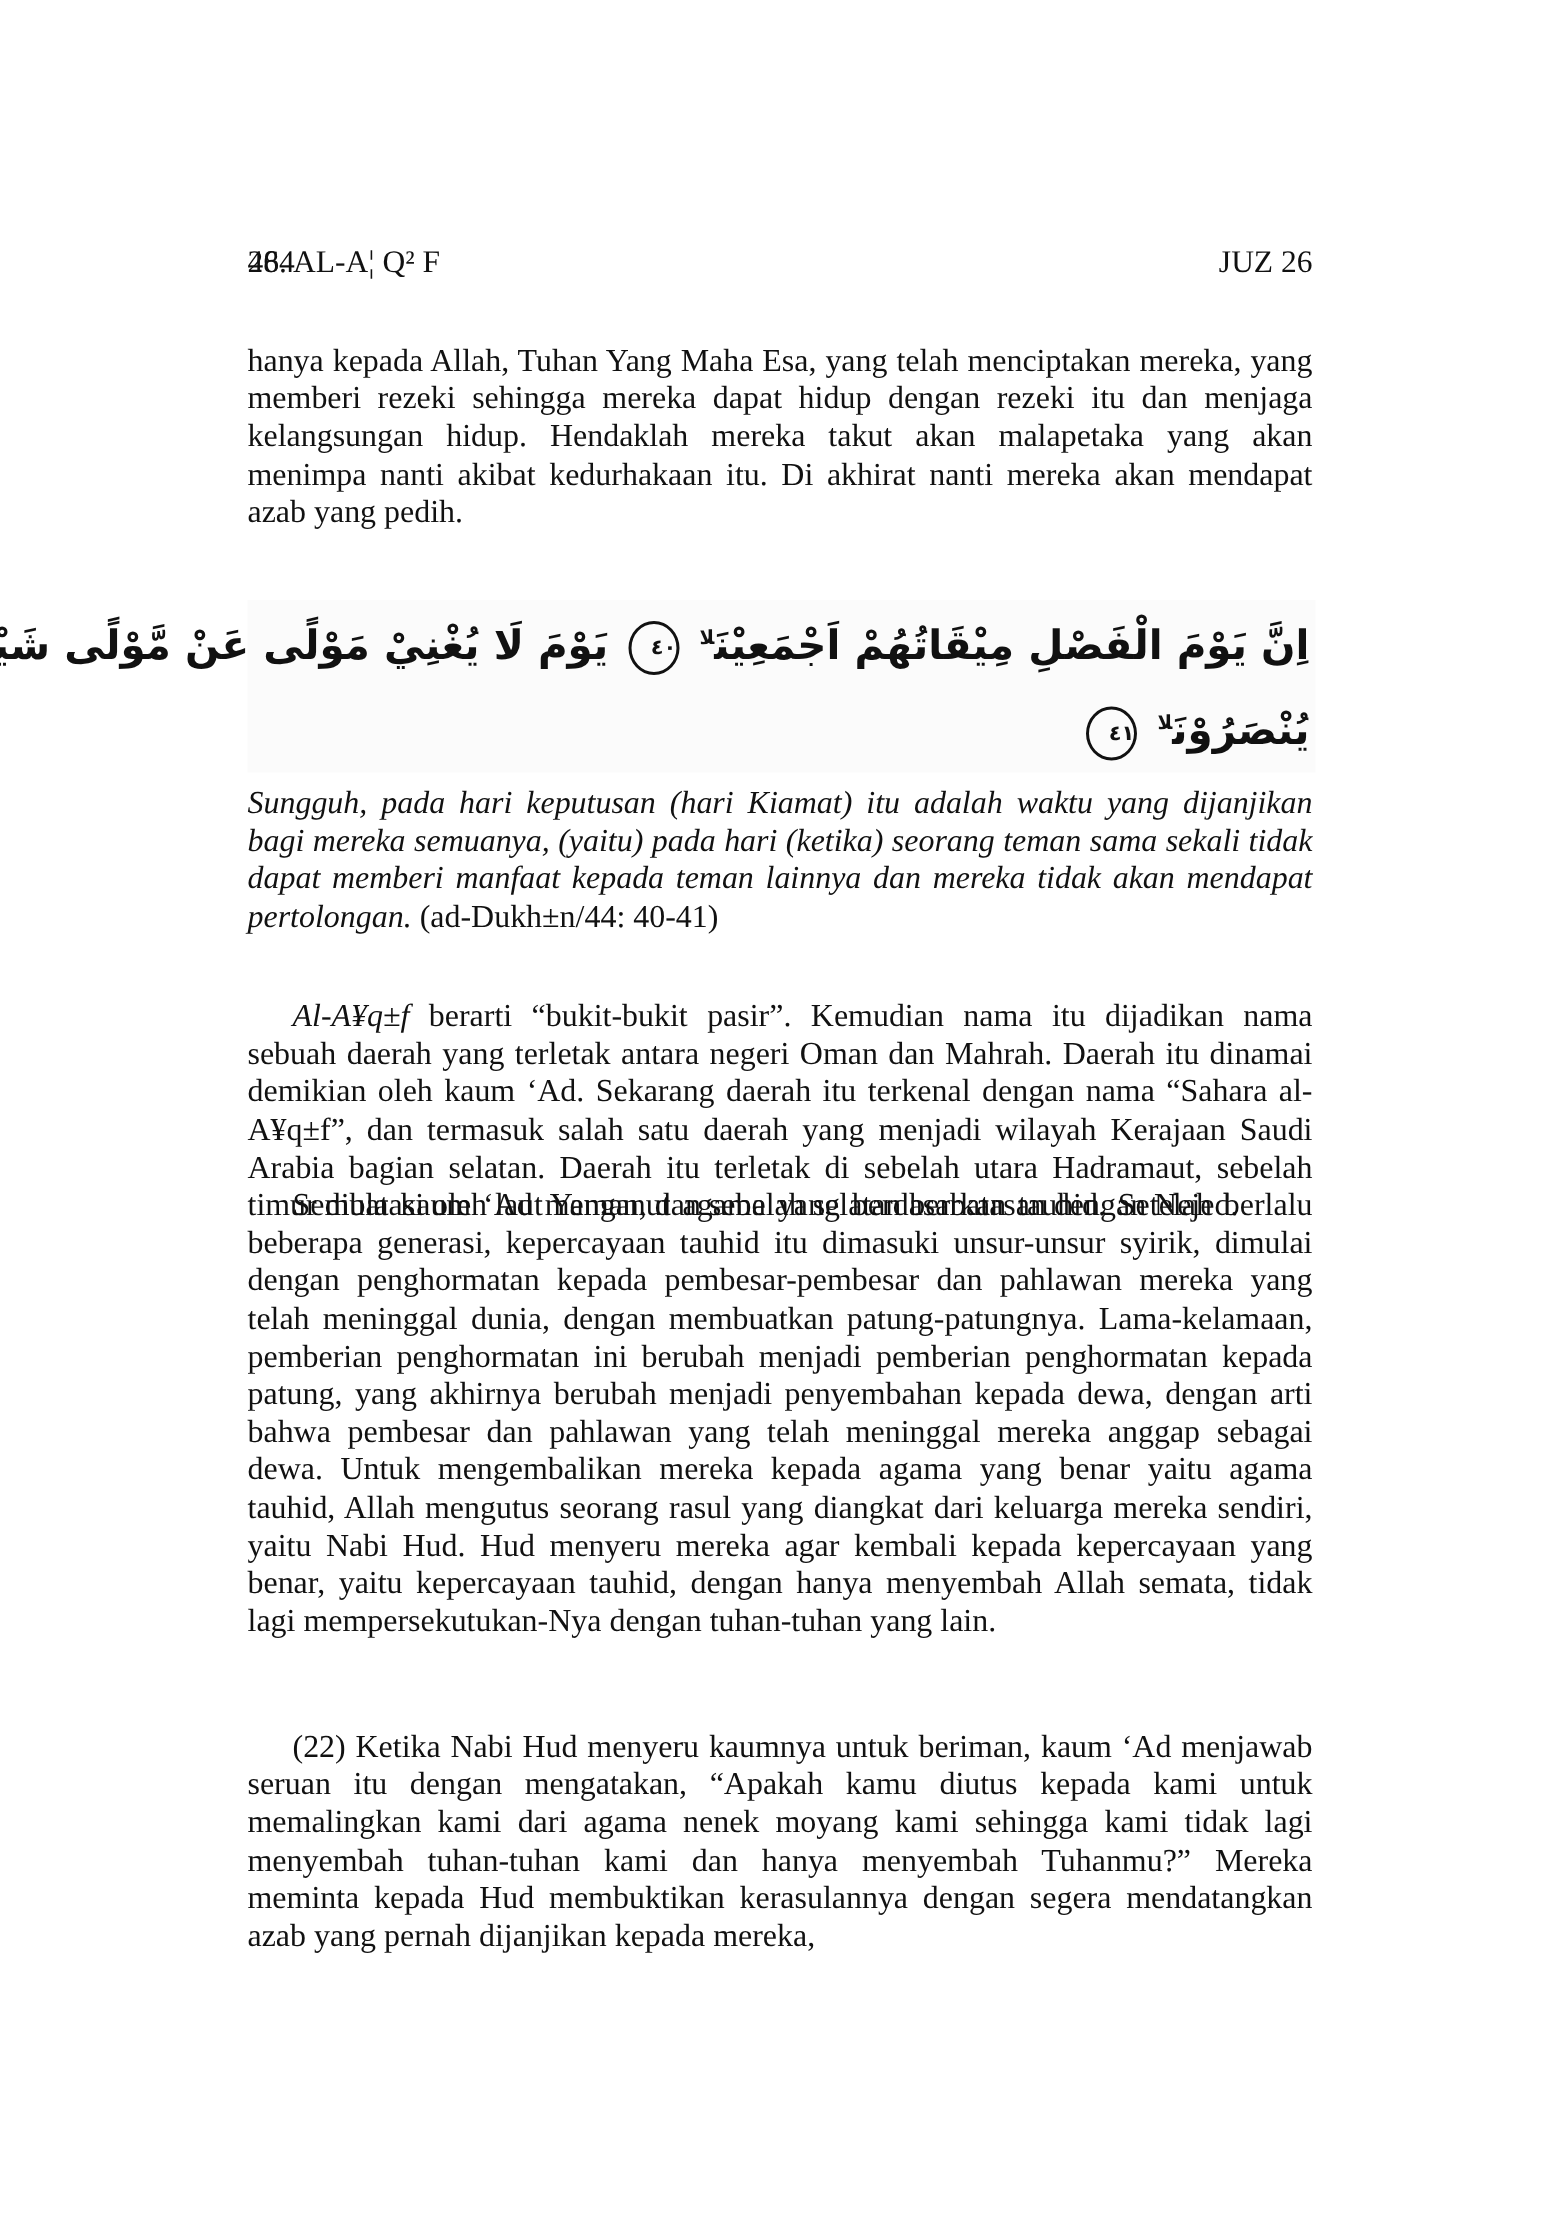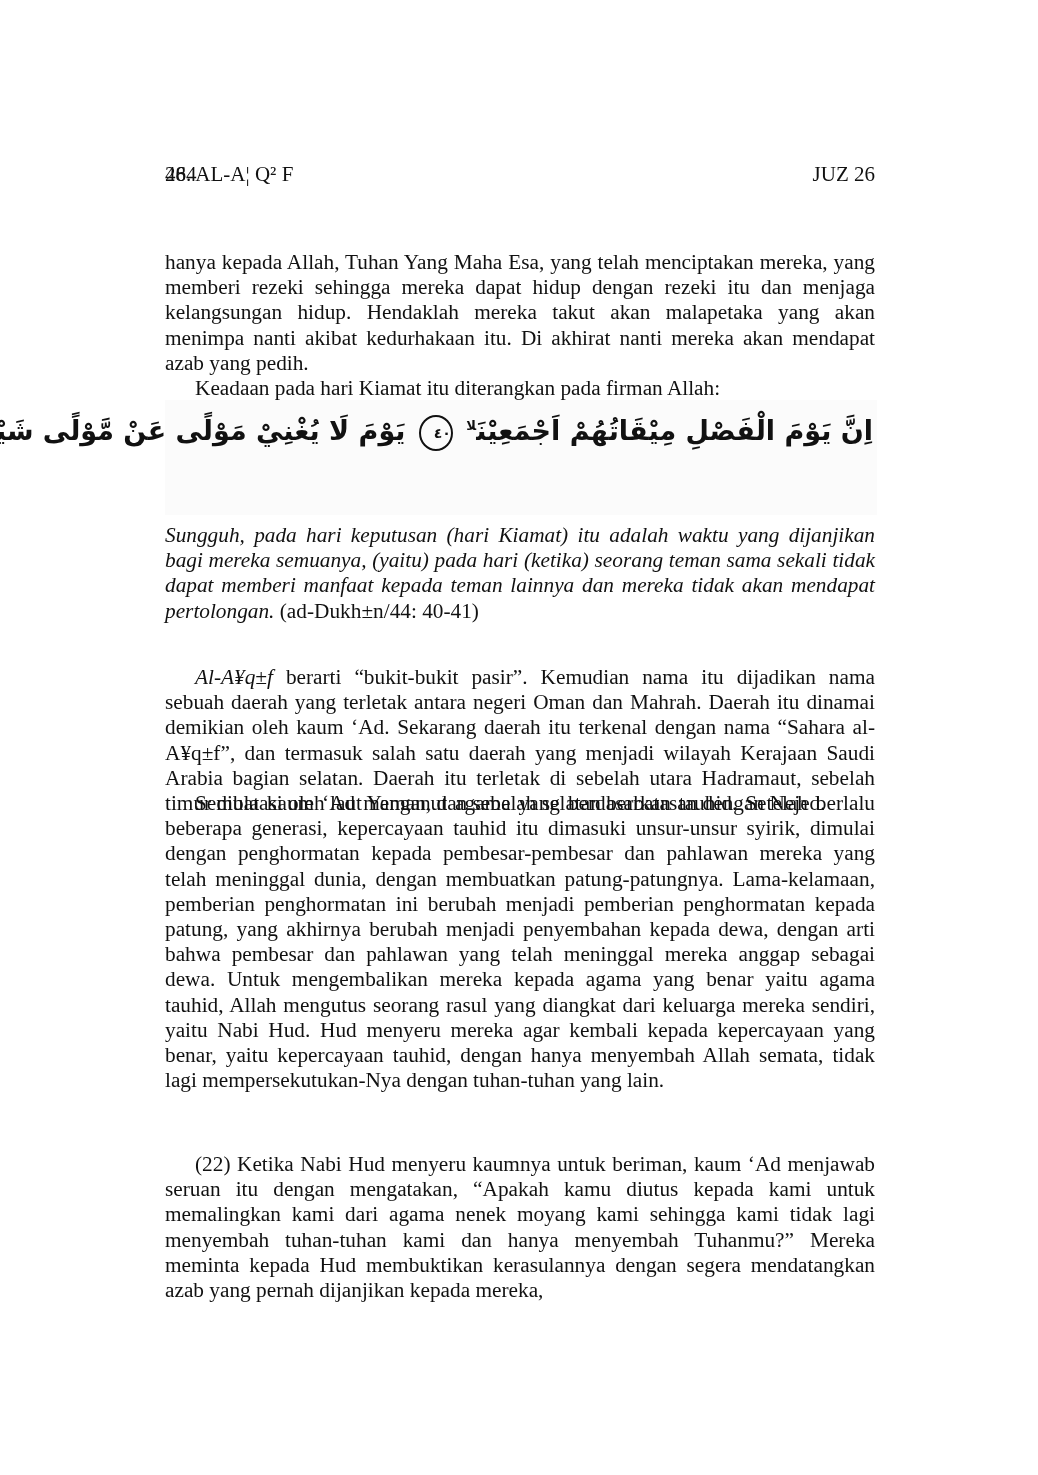--- a/index.html
+++ b/index.html
@@ -33,21 +33,21 @@
       left: 165px;
       width: 710px;
       font-size: 21.3px;
       line-height: 25.2px;
       text-align: justify;
       text-align-last: left;
     }
     .para { margin: 0; text-align: justify; }
     .para.indent { text-indent: 30px; }
 
-    #block1 { top: 250px; }
+    #block1 { top: 228px; }
 
     .arabic-band {
       position: absolute;
       left: 165px;
       top: 400px;
       width: 712px;
       height: 115px;
       background: #fbfbfb;
     }
     .arabic-line {
@@ -92,28 +92,31 @@
 <body>
 
 <header class="page-header">
   <span class="page-number">284</span>
   <span class="running-title">46. AL-A¦ Q² F</span>
   <span class="juz-label">JUZ 26</span>
 </header>
 
 <section id="block1" class="body-text">
   <p class="para">hanya kepada Allah, Tuhan Yang Maha Esa, yang telah menciptakan mereka, yang memberi rezeki sehingga mereka dapat hidup dengan rezeki itu dan menjaga kelangsungan hidup. Hendaklah mereka takut akan malapetaka yang akan menimpa nanti akibat kedurhakaan itu. Di akhirat nanti mereka akan mendapat azab yang pedih.</p>
-  <p class="para indent">Keadaan pada hari Kiamat itu diterangkan pada firman Allah:</p>
 </section>
 
 <section class="arabic-band">
   <div class="arabic-line">
     <span>اِنَّ يَوْمَ الْفَصْلِ مِيْقَاتُهُمْ اَجْمَعِيْنَ</span><span class="waqf-sign">لا</span>
     <span class="ayah-marker">٤٠</span>
     <span>يَوْمَ لَا يُغْنِيْ مَوْلًى عَنْ مَّوْلًى شَيْـًٔا وَّلَا هُمْ</span>
+  </div>
+  <div class="arabic-line second">
+    <span>يُنْصَرُوْنَ</span><span class="waqf-sign">لا</span>
+    <span class="ayah-marker">٤١</span>
   </div>
 </section>
 
 <section id="translation" class="body-text">
   <p class="para">
     <span class="italic">Sungguh, pada hari keputusan (hari Kiamat) itu adalah waktu yang dijanjikan bagi mereka semuanya, (yaitu) pada hari (ketika) seorang teman sama sekali tidak dapat memberi manfaat kepada teman lainnya dan mereka tidak akan mendapat pertolongan.</span><span> (ad-Dukh±n/44: 40-41)</span>
   </p>
 </section>
 
 <section id="block2" class="body-text">

